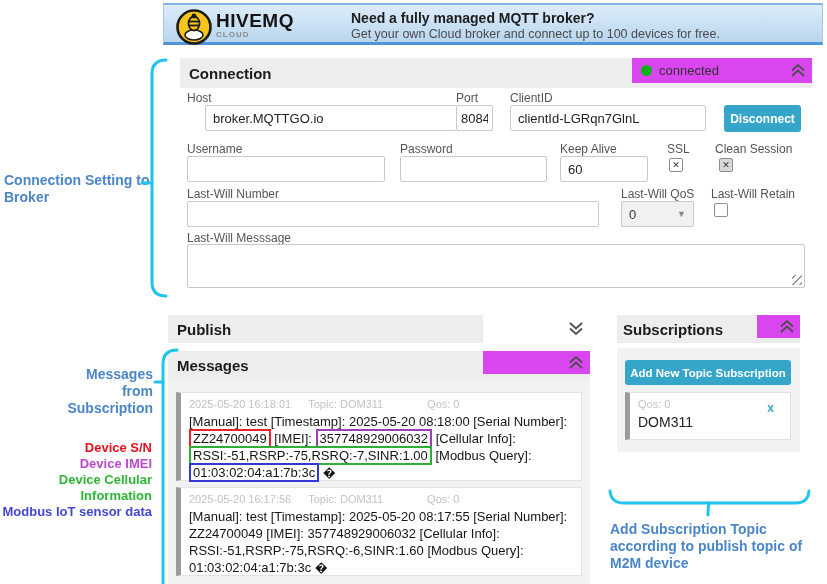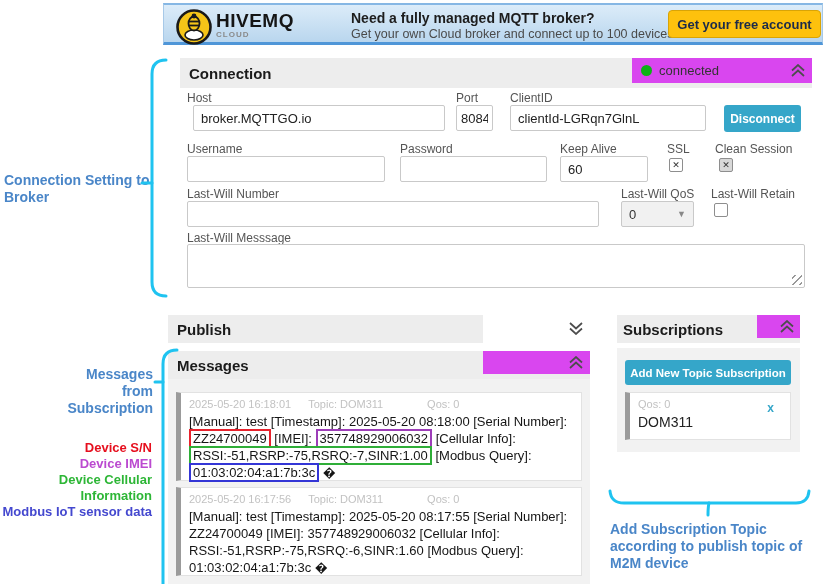--- a/index.html
+++ b/index.html
@@ -83,40 +83,39 @@
       <line x1="14" y1="17.5" x2="24" y2="17.5" stroke="#1a1a1a" stroke-width="1.8"></line>
       <circle cx="19" cy="8" r="2.4" fill="#1a1a1a"></circle>
     </svg>
   </div>
   <div class="abs logo-word">
     <div class="logo-title">HIVEMQ</div>
     <div class="logo-sub">CLOUD</div>
   </div>
   <div class="abs bn-head">Need a fully managed MQTT broker?</div>
   <div class="abs bn-sub">Get your own Cloud broker and connect up to 100 devices for free.</div>
-  <div class="abs cta">Get your free account</div>
 </div>
 
 <div class="abs" style="left:168px; top:58px; width:632px; height:237px;margin-left:12px;">
   <div class="abs sec-head" style="left:0; top:0; width:632px; height:30px; display:flex; align-items:center; padding-left:9px;">
     <span class="sec-title">Connection</span>
     <div class="abs white-tab" style="right:0; top:0; width:180px; height:25px; display:flex; align-items:center; padding-left:9px;">
       <span class="status-dot"></span>
       <span class="status-txt" style="margin-left:7px;">connected</span>
       <span class="abs" style="right:6px; top:6px;">
         <svg class="chev" width="16" height="13" viewBox="0 0 16 13" fill="none" stroke="#4d4d4d" stroke-width="1.7">
           <polyline points="2,6.5 8,1 14,6.5"></polyline>
             <polyline points="2,12 8,6.5 14,12"></polyline>
         </svg>
       </span>
     </div>
   </div>
 
   <div class="abs fl" style="left:7px; top:33px;">Host</div>
-  <input class="abs inp" style="left: 13px; top: 47px; width: 252px; height: 26px;" value="broker.MQTTGO.io">
+  <input class="abs inp" style="left: 25px; top: 47px; width: 252px; height: 26px;" value="broker.MQTTGO.io">
   <div class="abs fl" style="left:276px; top:33px;">Port</div>
   <input class="abs inp" style="left: 276px; top: 47px; width: 37px; height: 26px; padding: 0px 4px;" value="8084">
   <div class="abs fl" style="left:330px; top:33px;">ClientID</div>
   <input class="abs inp" style="left: 330px; top: 47px; width: 196px; height: 26px;" value="clientId-LGRqn7GlnL">
   <button class="abs btn-teal" style="left:544px; top:47px; width:77px; height:27px; font-size:12px;">Disconnect</button>
 
   <div class="abs fl" style="left:7px; top:84px;">Username</div>
   <input class="abs inp" style="left: 7px; top: 98px; width: 198px; height: 26px;">
   <div class="abs fl" style="left:220px; top:84px;">Password</div>
   <input class="abs inp" style="left: 220px; top: 98px; width: 147px; height: 26px;">

